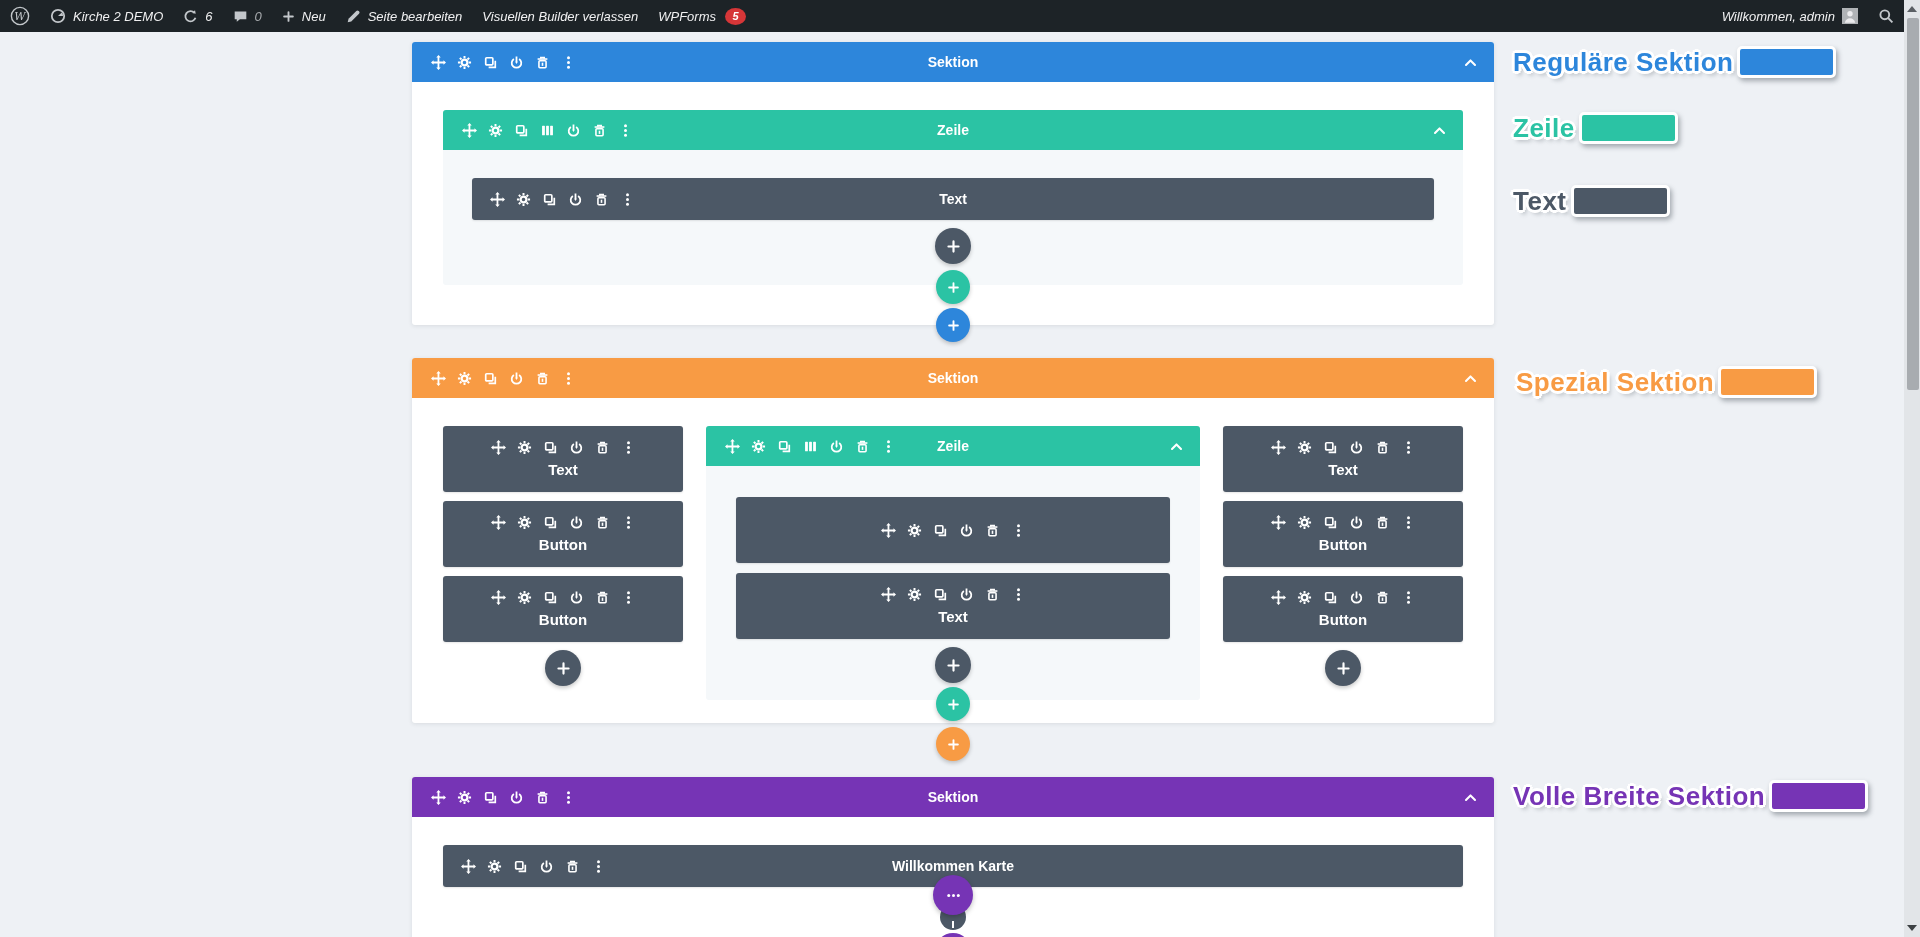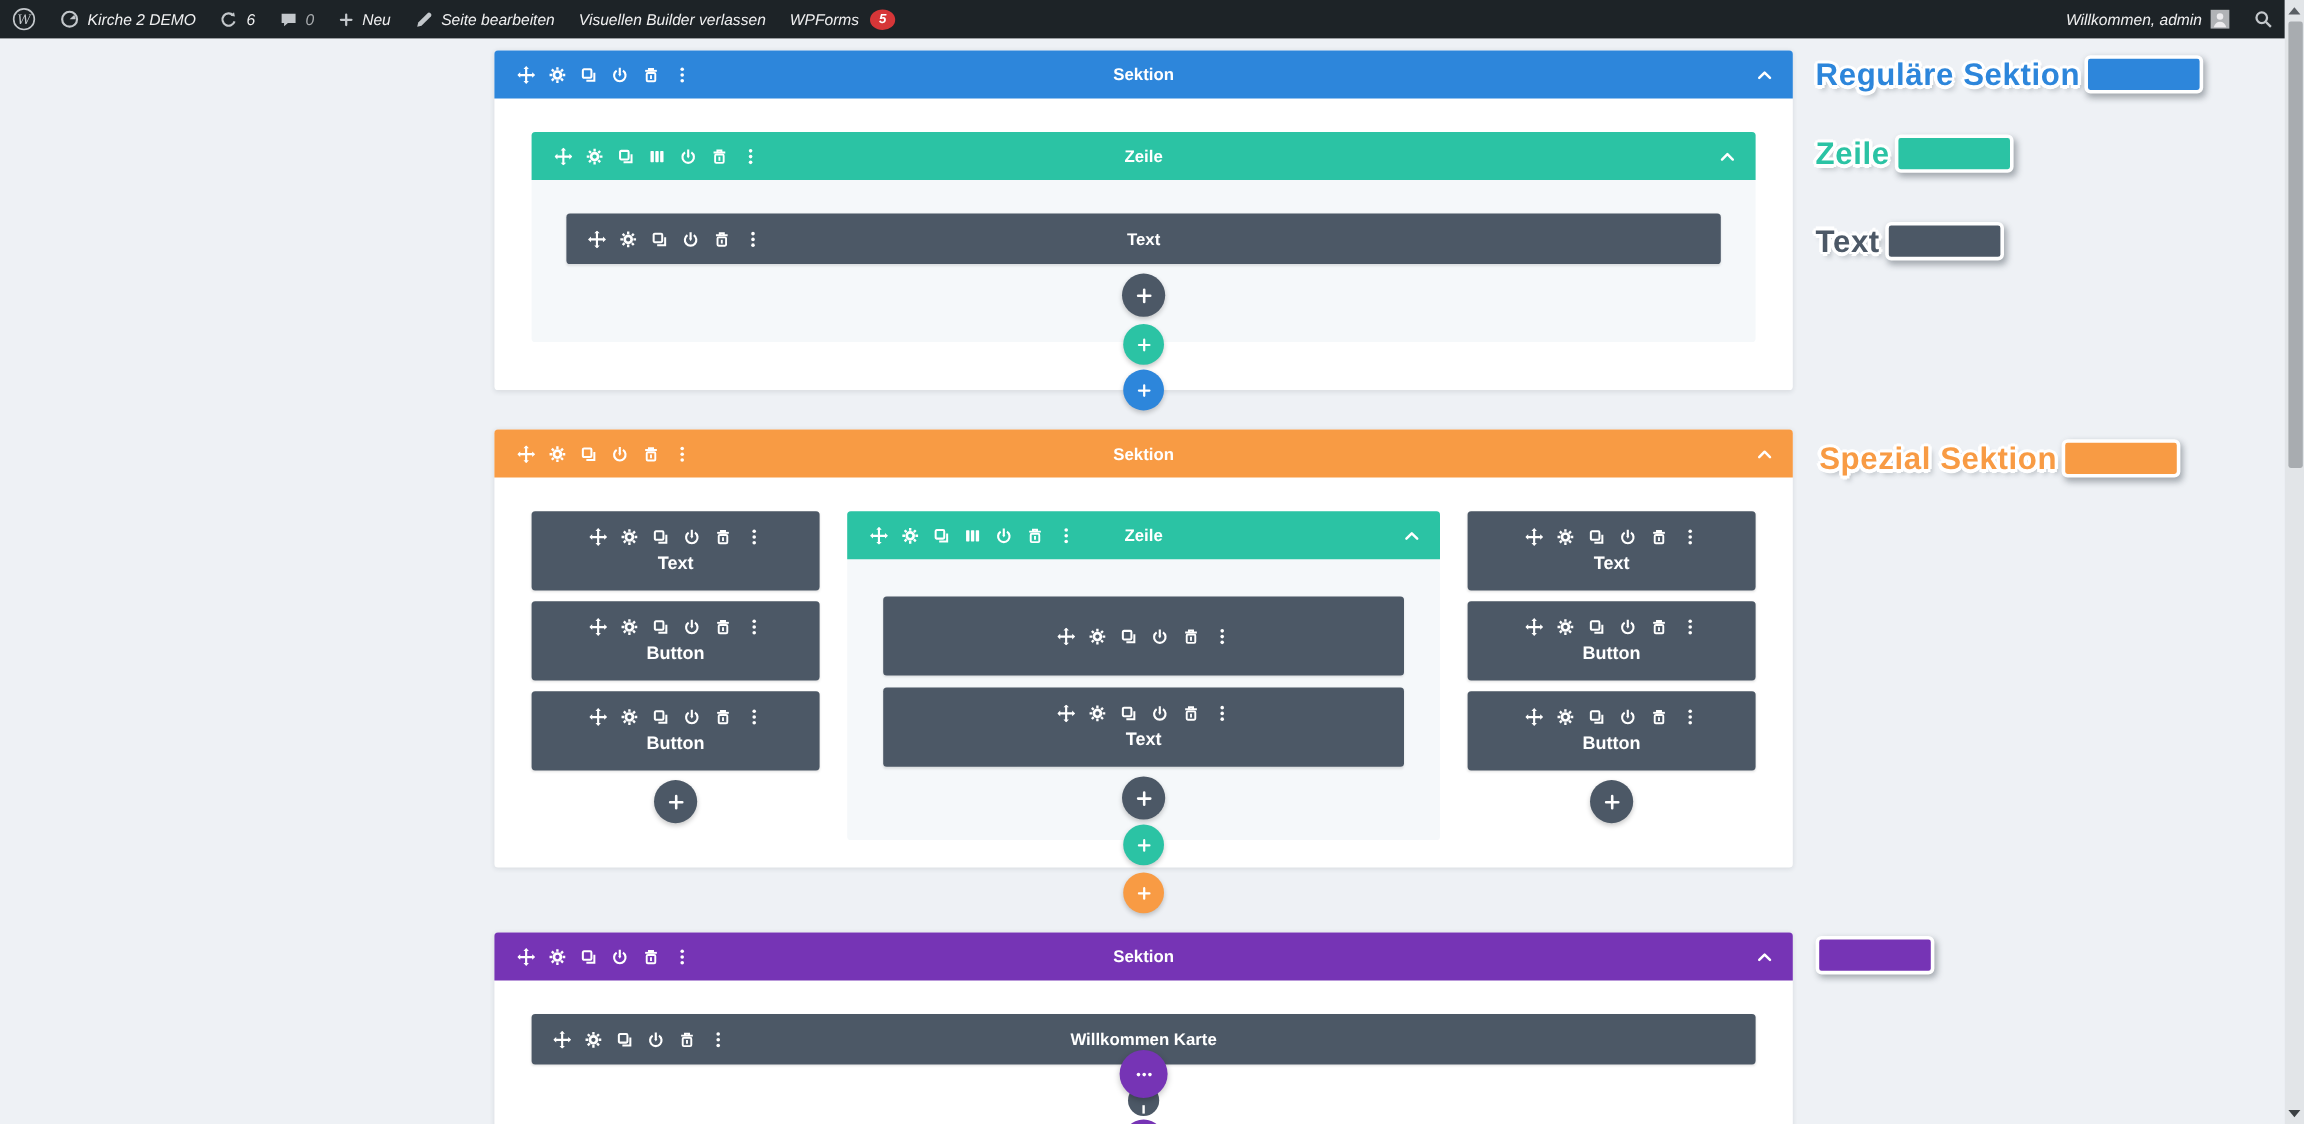--- a/index.html
+++ b/index.html
@@ -979,20 +979,21 @@
 </div>
 <div class="anno" id="anno-module">
   <span class="anno-text">Text</span>
   <span class="anno-swatch"></span>
 </div>
 <div class="anno" id="anno-specialty">
   <span class="anno-text">Spezial Sektion</span>
   <span class="anno-swatch"></span>
 </div>
 <div class="anno" id="anno-fullwidth">
+  <span class="anno-text">Volle Breite Sektion</span>
   <span class="anno-swatch"></span>
 </div>
 
 <div id="scrollbar">
   <div class="sb-arrow sb-up"></div>
   <div id="sb-thumb"></div>
   <div class="sb-arrow sb-down"></div>
 </div>
 
 </body></html>

